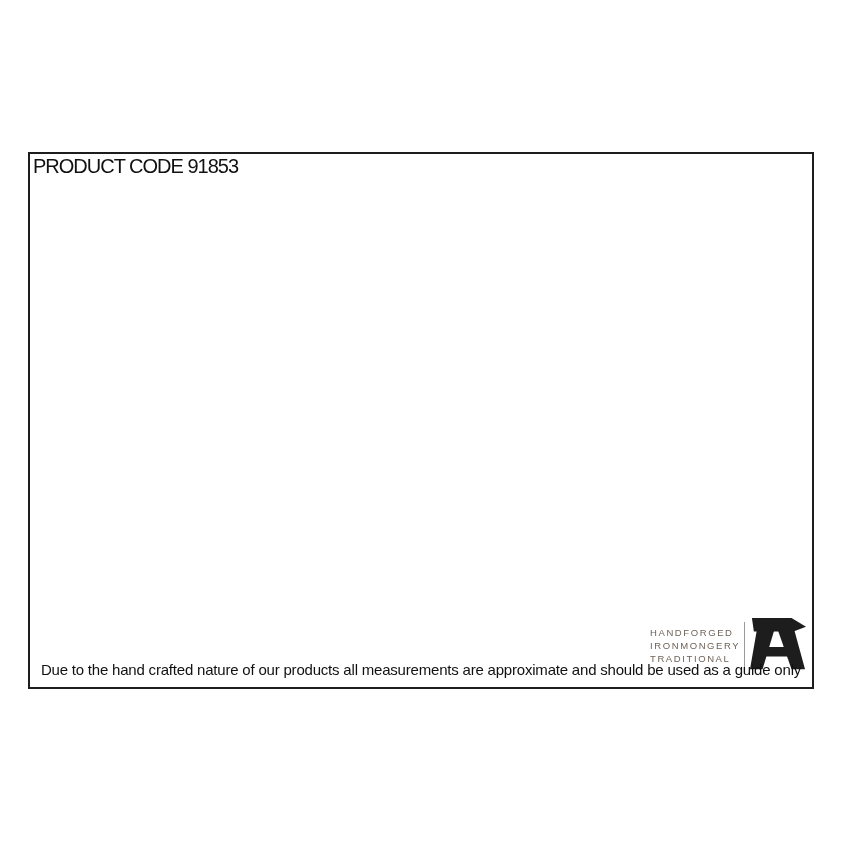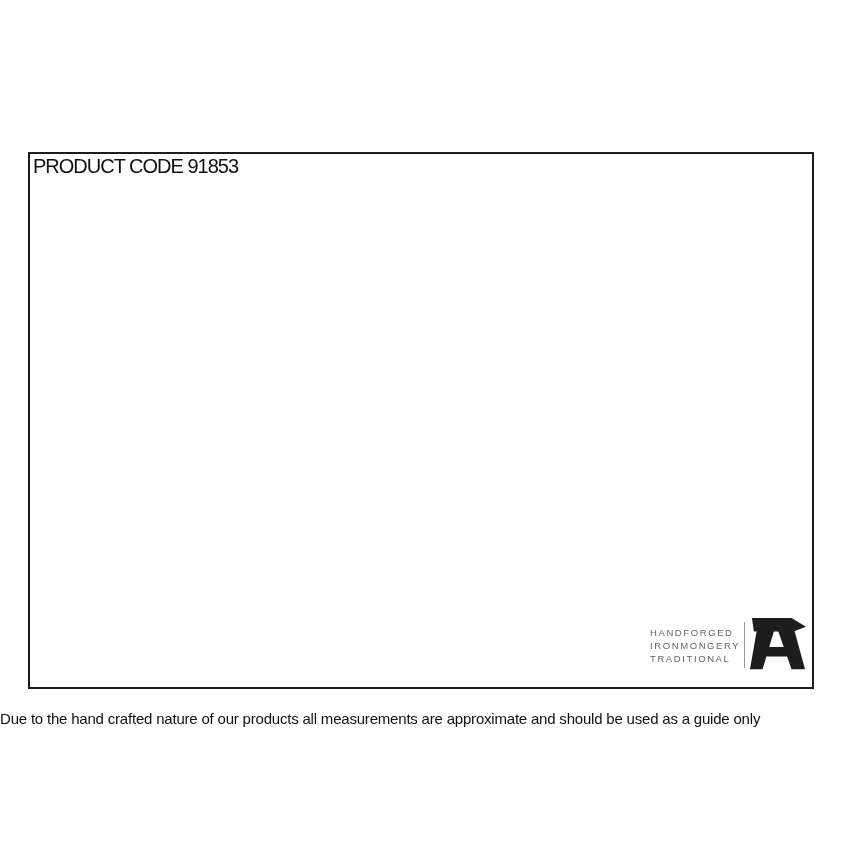--- a/index.html
+++ b/index.html
@@ -23,21 +23,21 @@
   }
   .brand-text{
     width:92px;text-align:left;
     font-family:Liberation Sans, sans-serif;font-size:9.5px;line-height:13px;
     letter-spacing:1.6px;color:#6e6358;white-space:nowrap;
   }
   .brand-divider{
     width:1px;height:46px;background:#9a9a9a;margin:0 4px 0 2px;
   }
   .disclaimer{
-    position:absolute;left:0;top:710px;width:842px;text-align:left;
+    position:absolute;left:0;top:661px;width:842px;text-align:center;
     font-size:15px;letter-spacing:-0.2px;color:#111111;
   }
 </style>
 </head>
 <body>
 
 <div id="canvas">
 
   <div class="frame"></div>
 

